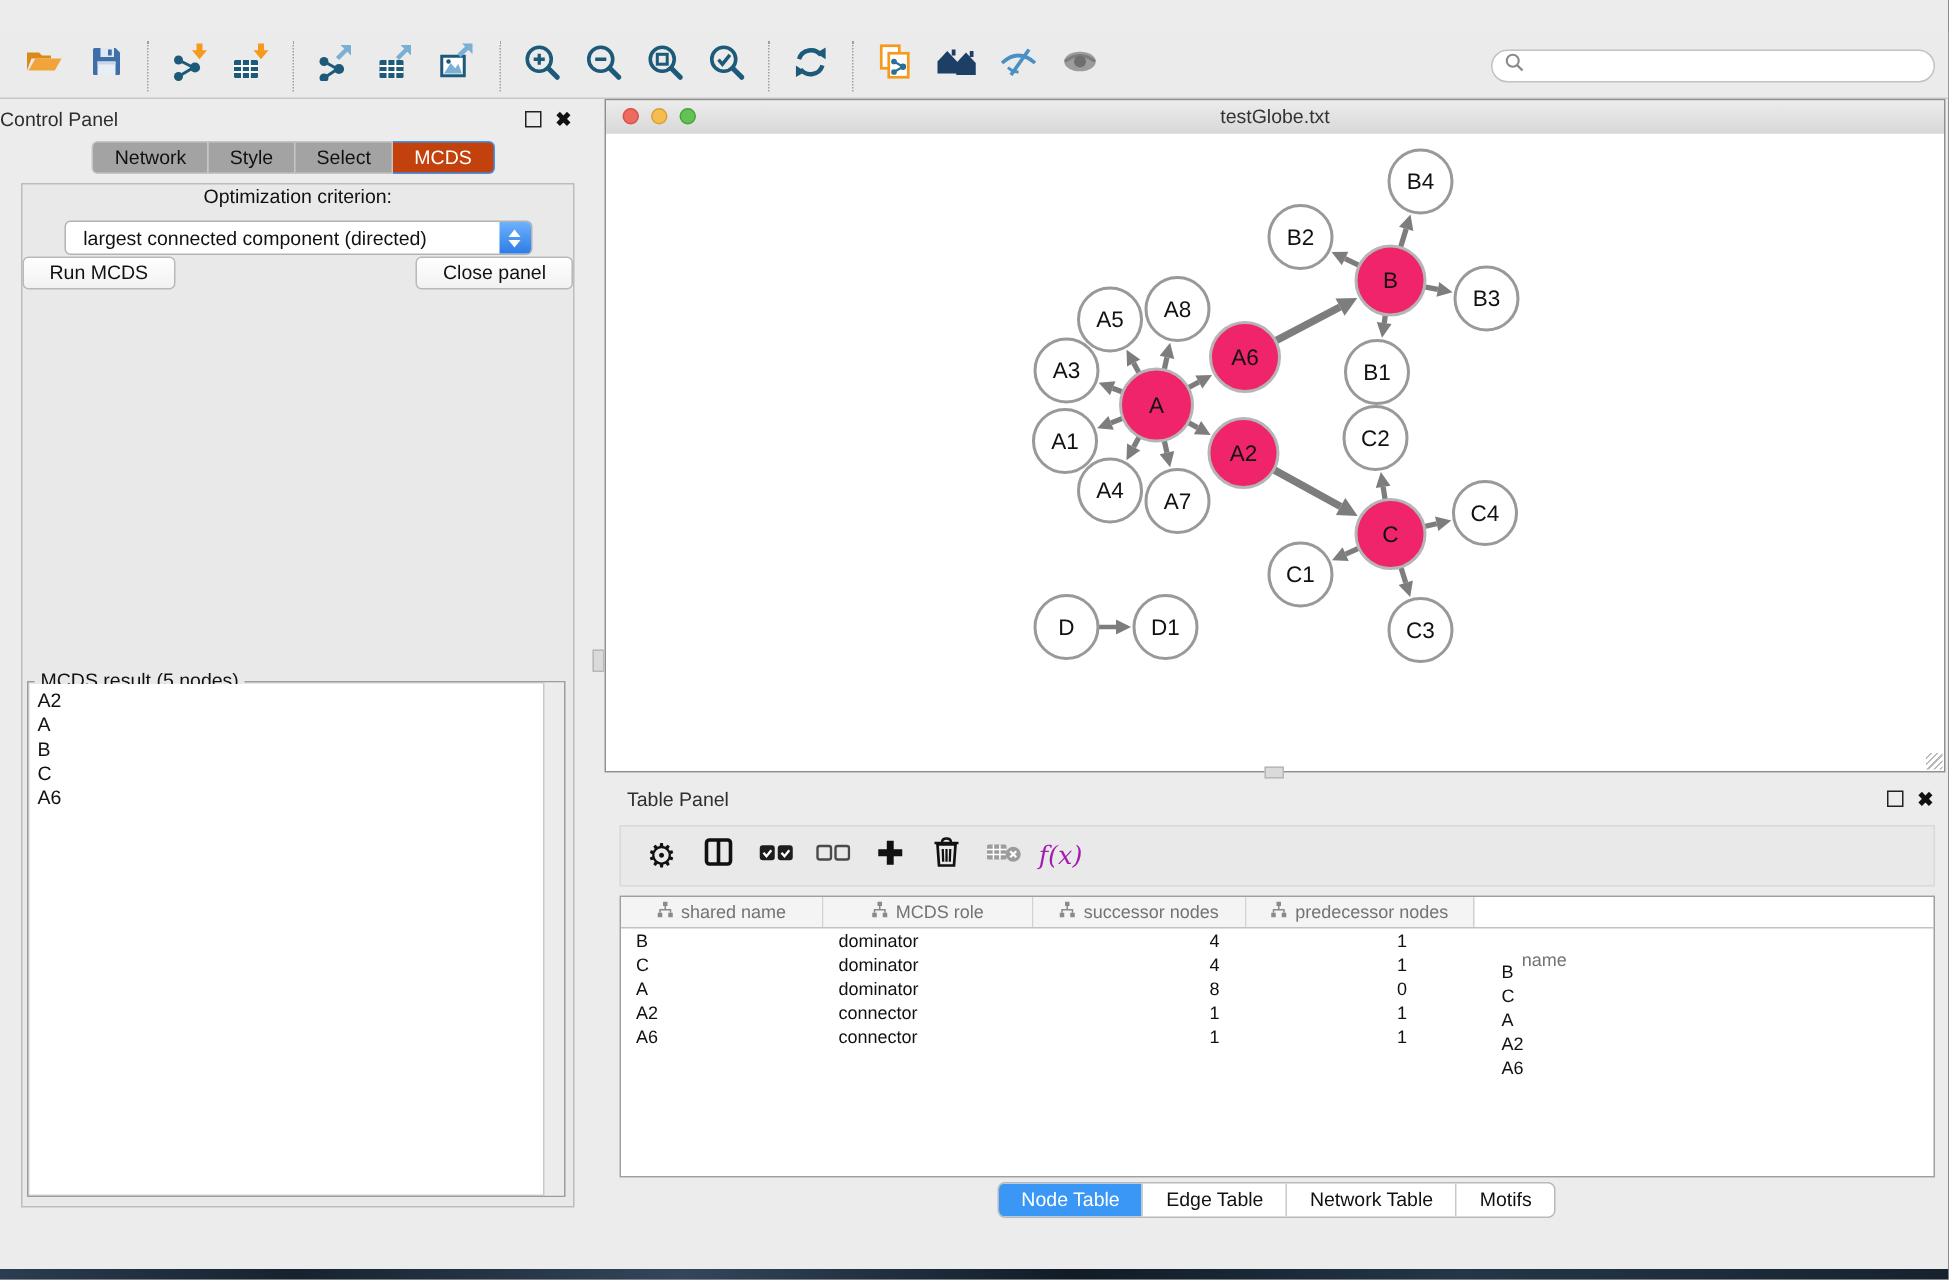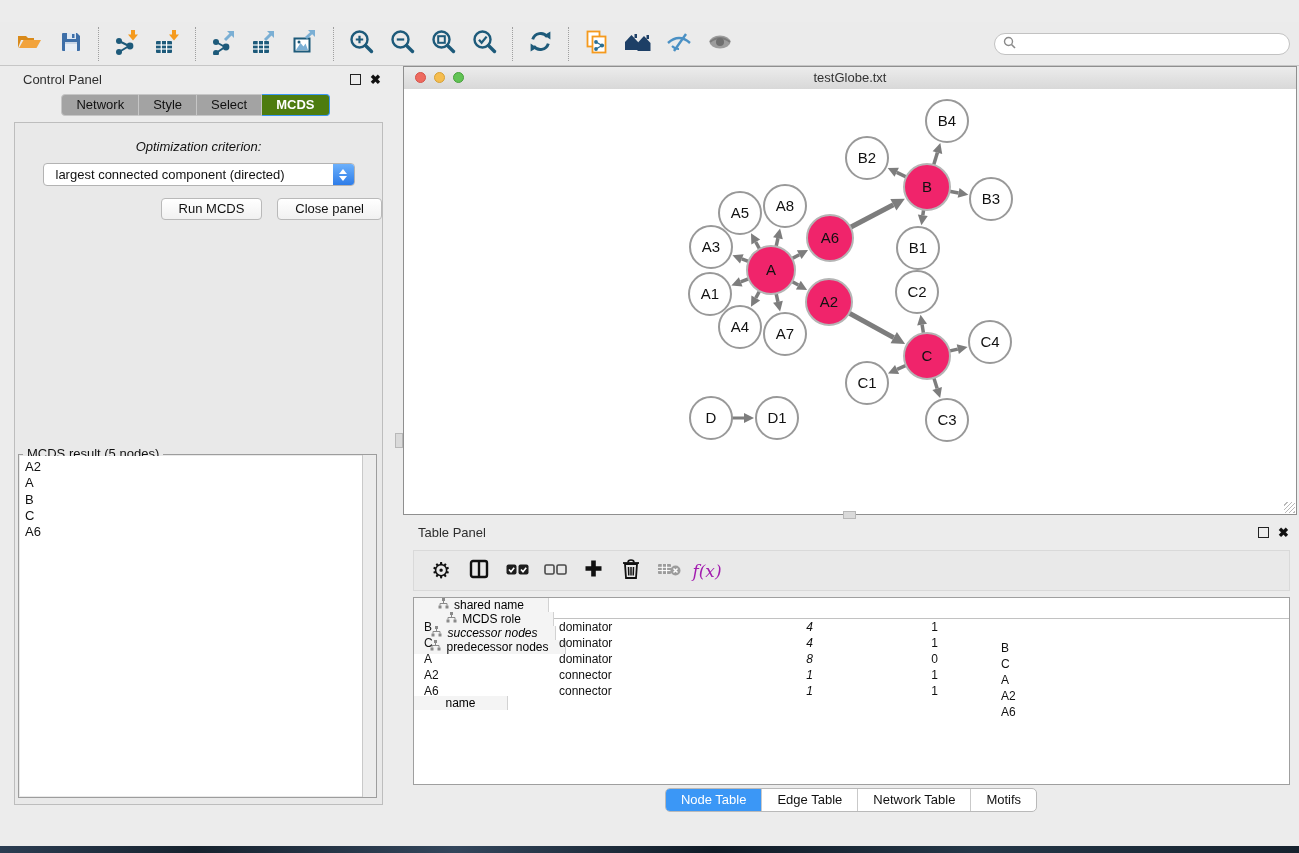--- a/index.html
+++ b/index.html
@@ -22,42 +22,42 @@
            border-bottom:1px solid #c6c6c6;display:flex;align-items:center;padding:0 9px;box-sizing:border-box;}
   .tbtn{width:41px;height:38px;display:flex;align-items:center;justify-content:center;flex:0 0 auto;}
   .sep{width:0;height:34px;border-left:1px dotted #9f9f9f;margin:0 7px;flex:0 0 auto;}
   .search{margin-left:auto;width:296px;height:22px;background:#fff;border:1px solid #c2c2c2;border-radius:12px;
           display:flex;align-items:center;padding:0 8px;box-sizing:border-box;}
   .search input{border:none;outline:none;flex:1;font-size:12px;background:transparent;margin-left:6px;
                 font-family:"Liberation Sans",sans-serif;}
 
   
   .control-panel{position:absolute;top:66px;left:0;width:391px;height:752px;}
-  .cp-header{position:relative;height:27px;line-height:27px;padding-left:23px;font-size:13px;color:#2e2e2e;}
+  .cp-header{position:relative;height:27px;line-height:27px;padding-left:0;font-size:13px;color:#2e2e2e;}
   .win-btns{position:absolute;right:10px;top:0;height:27px;display:flex;align-items:center;gap:9px;}
   .float-btn{width:9px;height:9px;border:1.5px solid #222;background:transparent;}
   .close-btn{font-size:13px;font-weight:bold;color:#111;line-height:1;}
   .cp-tabs{position:absolute;top:28px;left:0;width:100%;display:flex;justify-content:center;}
   .cp-tab{height:20px;line-height:20px;padding:0 14px;font-size:13px;background:#a3a3a3;
           border:1px solid #c6c6c6;border-left:none;color:#111;}
   .cp-tab:first-child{border-left:1px solid #c6c6c6;border-radius:4px 0 0 4px;}
   .cp-tab:last-child{border-radius:0 4px 4px 0;}
-  .cp-tab.active{background:#4d7c0f;border-color:#3b97f6;color:#fff;font-weight:bold;}
+  .cp-tab.active{background:#c2410c;border-color:#3b97f6;color:#fff;}
   .cp-content{position:absolute;top:56px;left:14px;width:369px;bottom:13px;background:#e9e9e9;
               border:1px solid #bdbdbd;box-sizing:border-box;}
-  .opt-label{margin-top:16px;text-align:center;font-size:13px;color:#111;font-style:italic;}
+  .opt-label{text-align:center;font-size:13px;color:#111;}
   .criterion{position:relative;width:312px;height:23px;margin:9px auto 0;background:#fff;
              border:1px solid #b3b3b3;border-radius:4px;box-sizing:border-box;}
   .criterion .val{line-height:21px;padding-left:12px;font-size:13px;color:#111;white-space:nowrap;overflow:hidden;}
   .stepper{position:absolute;right:0;top:0;width:21px;height:21px;border-radius:0 3px 3px 0;
            background:linear-gradient(#6cb1fc,#2e7ce8);display:flex;flex-direction:column;
            align-items:center;justify-content:center;gap:2px;}
   .tri-up{width:0;height:0;border-left:4px solid transparent;border-right:4px solid transparent;border-bottom:5px solid #fff;}
   .tri-dn{width:0;height:0;border-left:4px solid transparent;border-right:4px solid transparent;border-top:5px solid #fff;}
-  .cp-buttons{display:flex;justify-content:flex-end;gap:15px;margin-top:12px;}
+  .cp-buttons{display:flex;justify-content:space-between;gap:15px;margin-top:1px;}
   .btn{height:22px;line-height:20px;padding:0 17px;font-size:13px;color:#111;
        background:linear-gradient(#ffffff,#f1f1f1);border:1px solid #b9b9b9;border-radius:4px;}
   .fieldset{position:absolute;left:3px;right:5px;top:331px;bottom:6px;border:1px solid #9d9d9d;}
   .legend{position:absolute;top:-9px;left:4px;background:#e9e9e9;padding:0 4px;font-size:13px;color:#111;}
   .mcds-list{position:absolute;top:1px;left:1px;right:1px;bottom:1px;background:#fff;overflow:hidden;}
   .track{position:absolute;top:0;bottom:0;right:0;width:13px;background:#ececec;border-left:1px solid #c9c9c9;}
   .mcds-item{font-size:13px;line-height:16.3px;padding-left:5px;color:#111;}
   .mcds-item:first-child{padding-top:3px;}
 
   
@@ -78,26 +78,26 @@
   
   .table-panel{position:absolute;left:403px;top:519px;right:0;height:299px;}
   .tp-header{position:relative;height:27px;line-height:27px;padding-left:15px;font-size:13px;color:#2e2e2e;}
   .tp-toolbar{position:absolute;top:31px;left:10px;right:9px;height:41px;background:#e9e9e9;
               border:1px solid #d9d9d9;display:flex;align-items:center;padding-left:8px;box-sizing:border-box;}
   .tp-btn{width:38px;display:flex;justify-content:center;align-items:center;}
   .gear-glyph{font-size:22px;color:#111;line-height:1;}
   .fx{font-family:"DejaVu Serif",serif;font-style:italic;font-size:17px;color:#a21caf;text-align:right;}
   .tbl{position:absolute;top:78px;left:10px;right:9px;bottom:33px;background:#fff;border:1px solid #9f9f9f;
        box-sizing:border-box;overflow:hidden;}
-  .tbl-head{display:flex;height:20px;border-bottom:1px solid #c2c2c2;font-size:12px;color:#000000;flex-direction:column;}
+  .tbl-head{display:flex;height:20px;border-bottom:1px solid #c2c2c2;font-size:12px;color:#737373;}
   .th{background:#f4f4f4;border-right:1px solid #d2d2d2;display:flex;align-items:center;justify-content:center;
       gap:5px;box-sizing:border-box;}
   .tr{display:flex;height:16px;align-items:center;font-size:12px;color:#111;}
   .td{box-sizing:border-box;white-space:nowrap;overflow:hidden;}
-  .c0{width:135px;}.c1{width:140px;}.c2{width:142px;font-style:italic;}.c3{width:152px;}.c4{width:94px;margin-top:42px;}
+  .c0{width:135px;}.c1{width:140px;}.c2{width:142px;}.c3{width:152px;}.c4{width:94px;margin-top:42px;}
   .td.c0,.td.c1{padding-left:10px;}
   .td.c2{text-align:right;padding-right:18px;}
   .td.c3{text-align:right;padding-right:45px;}
   .td.c4{padding-left:18px;}
   .tbl-tabs{position:absolute;bottom:6px;left:0;right:0;display:flex;justify-content:center;}
   .seg{display:flex;border:1px solid #b9b9b9;border-radius:5px;overflow:hidden;background:#fff;}
   .seg-tab{height:22px;line-height:22px;padding:0 15px;font-size:13px;color:#111;border-left:1px solid #c9c9c9;}
   .seg-tab:first-child{border-left:none;}
   .seg-tab.active{background:#3b97f6;color:#fff;}
 

